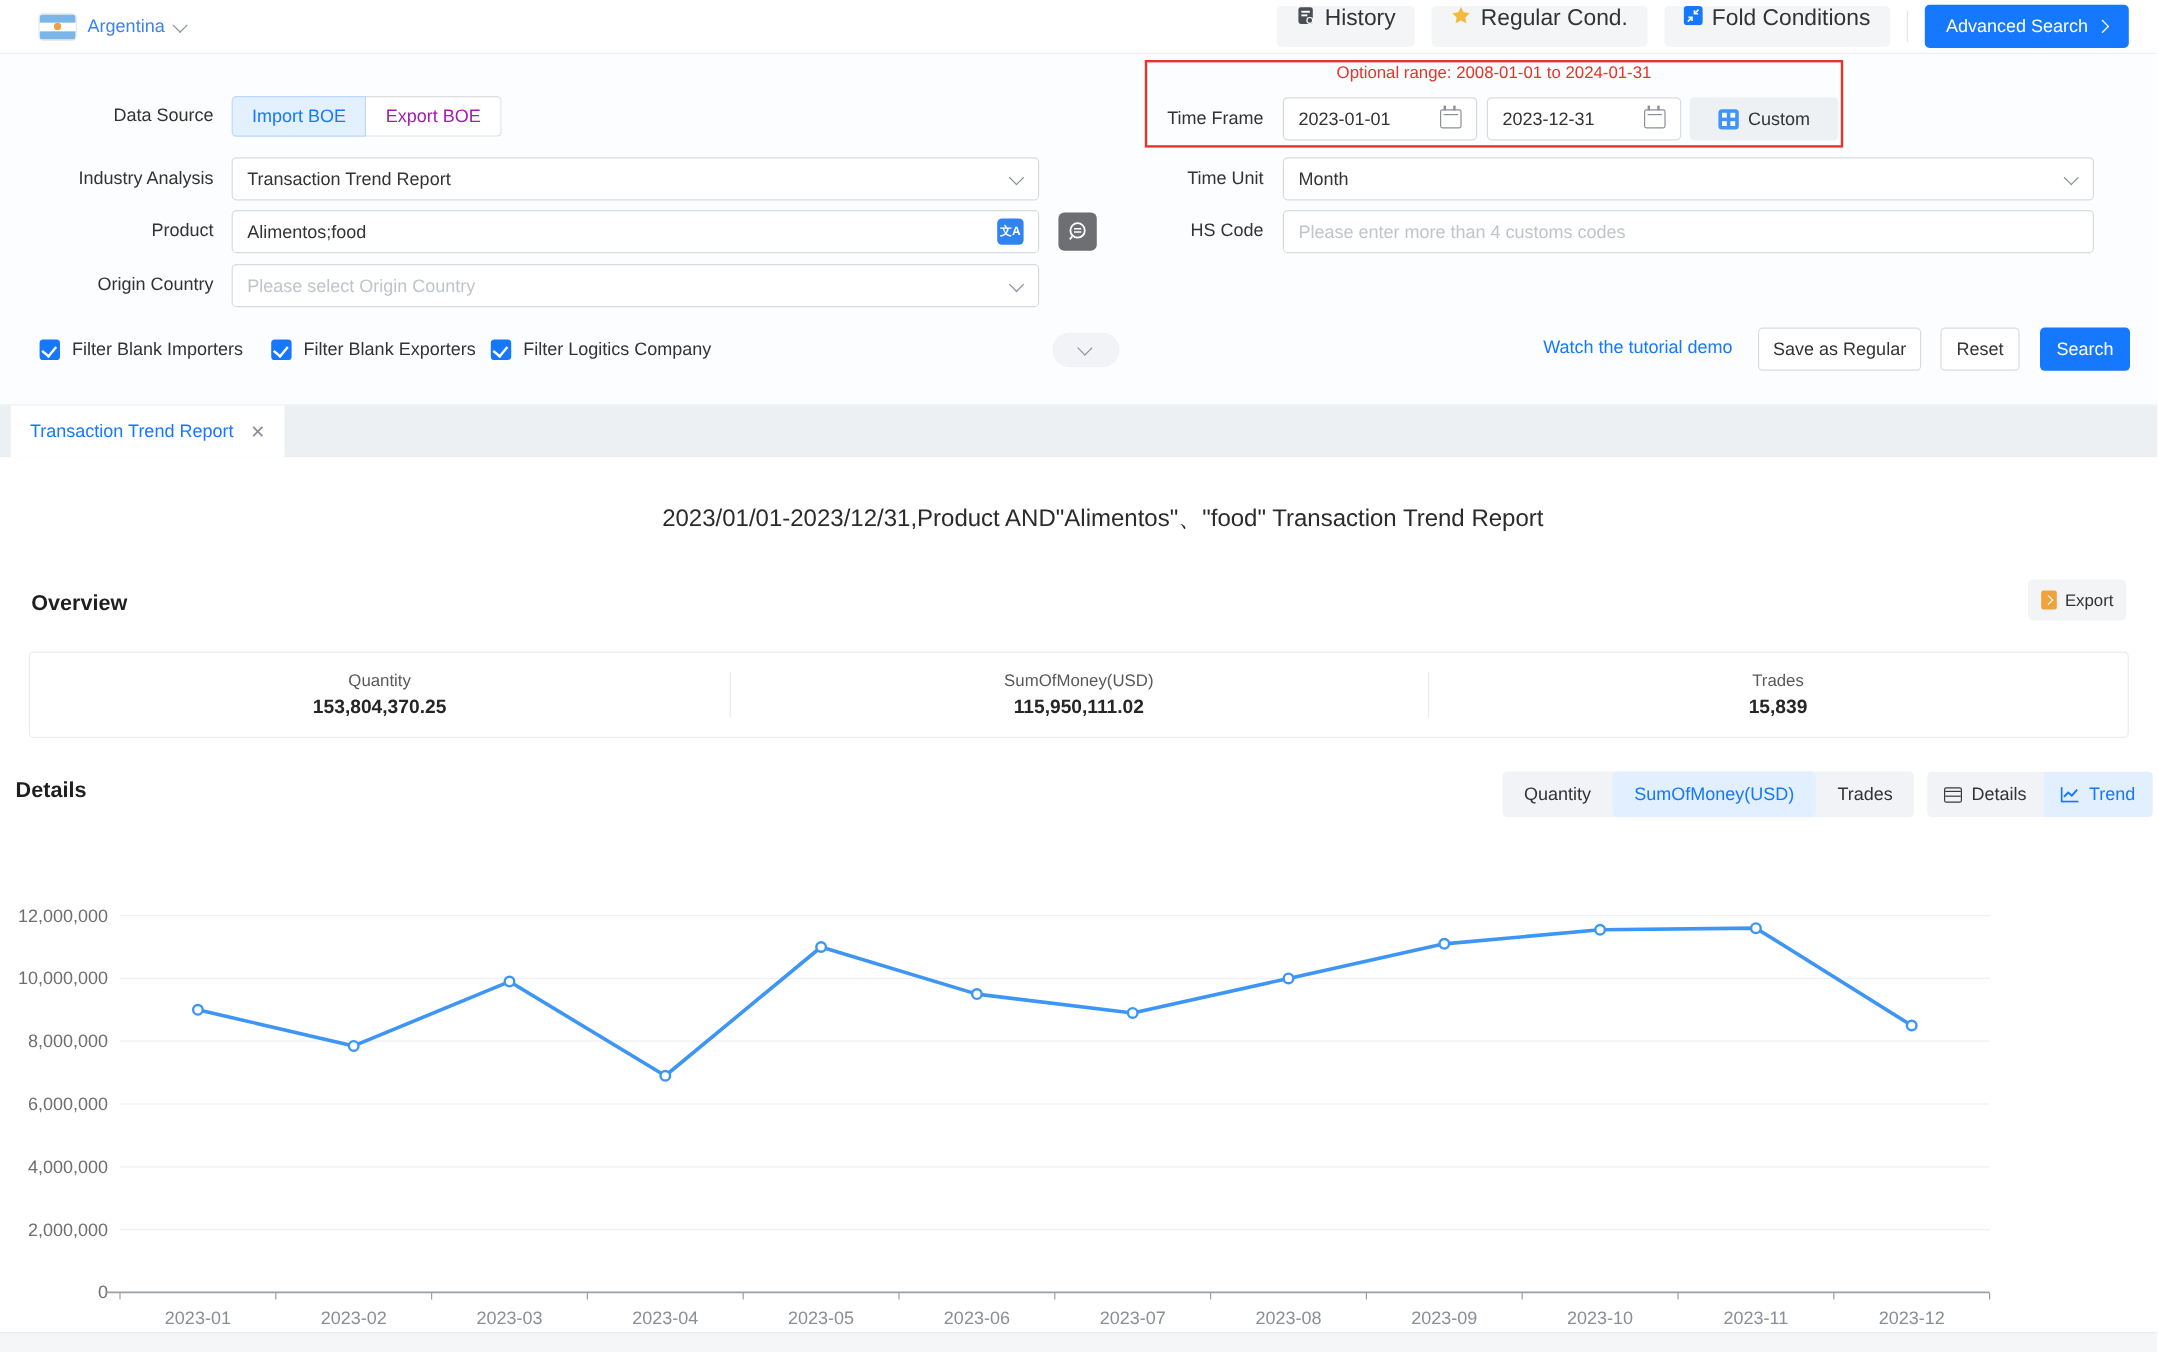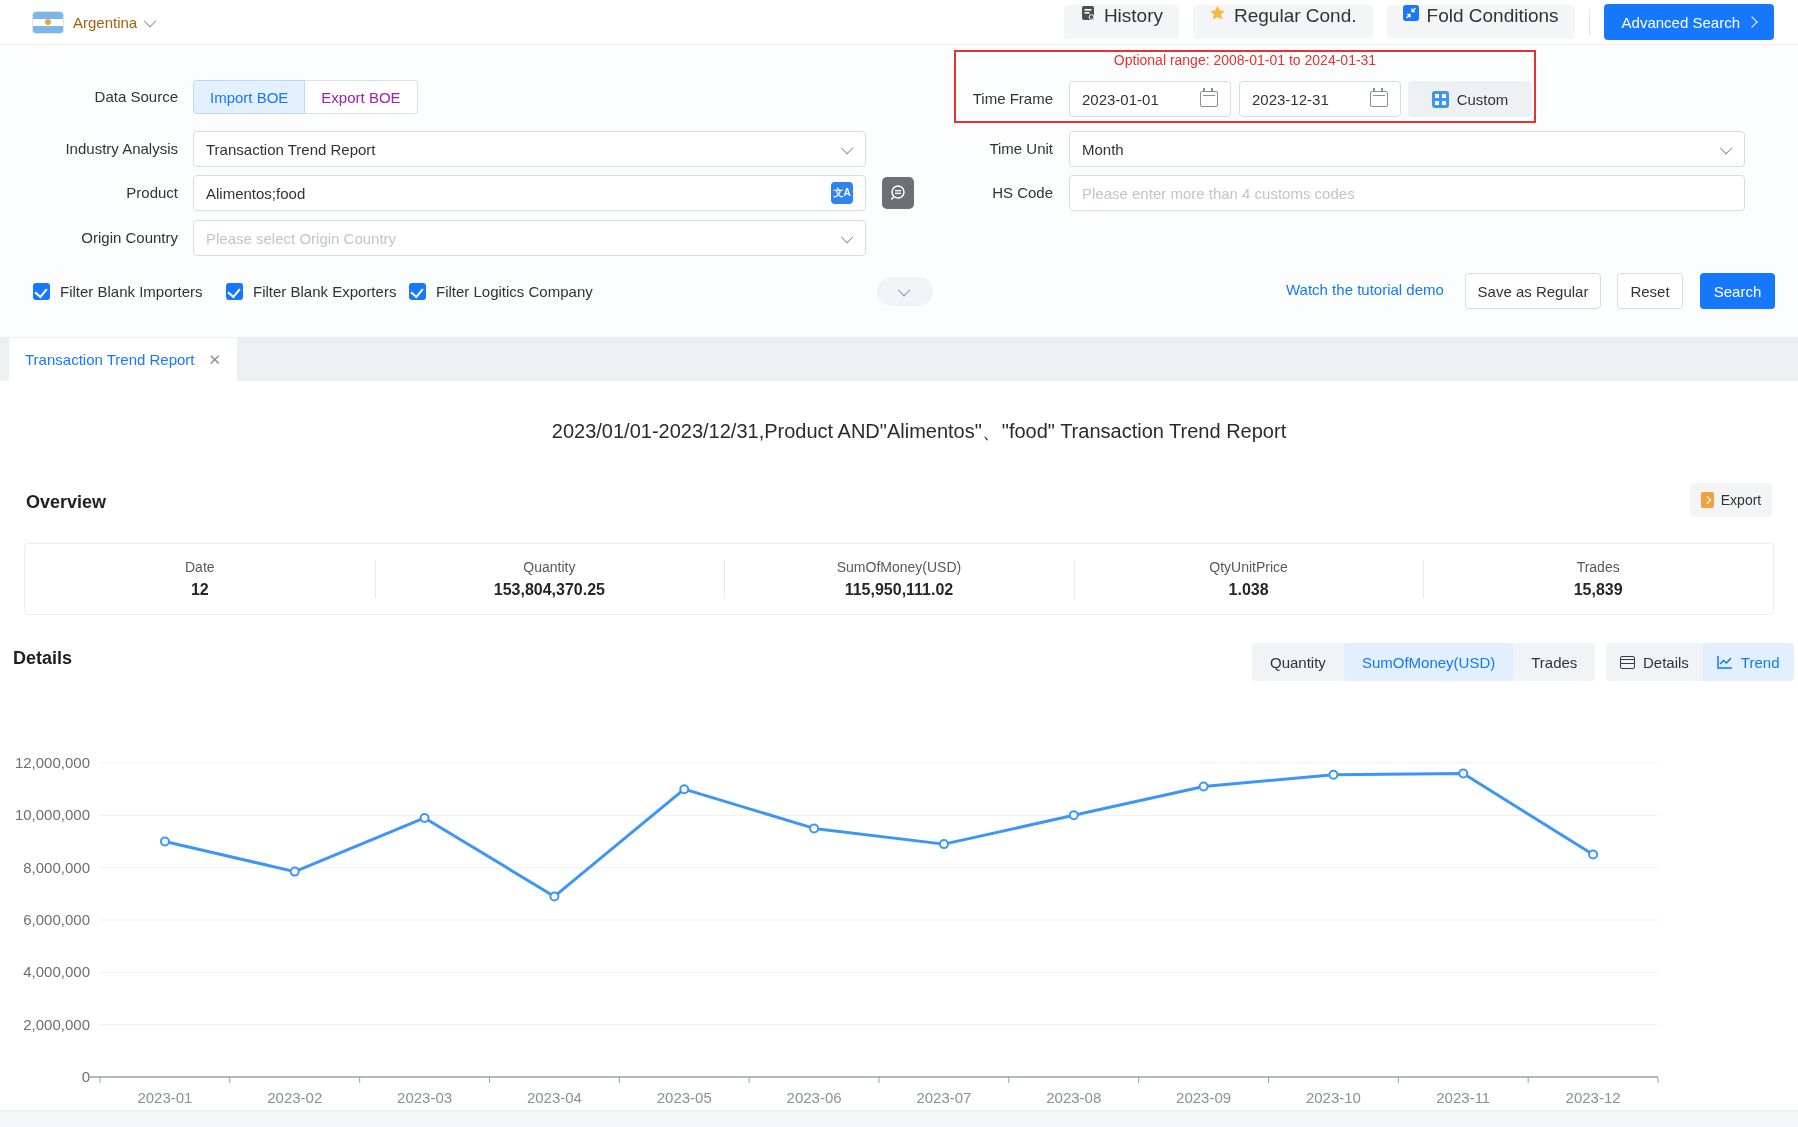--- a/index.html
+++ b/index.html
@@ -6,21 +6,21 @@
   html,body { font-family:"Liberation Sans", sans-serif; background:#fff; }
   #app { position:relative; width:1798px; height:1127px; background:#fff; overflow:hidden; font-size:15px; color:#333; }
 
   
   .topbar { position:absolute; left:0; top:0; width:1798px; height:45px; background:#fff; border-bottom:1px solid #eef0f2; display:flex; align-items:center; }
   .country-sel { display:flex; align-items:center; gap:10px; margin-left:33px; cursor:pointer; }
   .flag { width:30px; height:21px; border-radius:3px; overflow:hidden; display:flex; flex-direction:column; box-shadow:0 0 0 1px #e5e5e5; }
   .flag .b { flex:1; background:#7ab6e8; }
   .flag .w { flex:1; background:#fff; position:relative; }
   .flag .w i { position:absolute; left:50%; top:50%; width:6px; height:6px; margin:-3px 0 0 -3px; border-radius:50%; background:#e8a33c; }
-  .country-name { font-size:15px; color:#a16207; }
+  .country-name { font-size:15px; color:#3b82f6; }
   .chev { display:inline-block; width:9px; height:9px; border-left:1.6px solid #8a9099; border-bottom:1.6px solid #8a9099; transform:rotate(-45deg) translateY(-2px); }
   .topbar-right { margin-left:auto; display:flex; align-items:center; gap:14px; padding-right:24px; }
   .tb-btn { display:flex; align-items:flex-start; gap:8px; height:34px; padding:0 16px; background:#f4f5f7; border-radius:4px; font-size:19px; color:#333; cursor:pointer; }
   .tb-divider { width:1px; height:26px; background:#e3e5e8; }
   .adv-btn { display:flex; align-items:center; gap:8px; height:36px; padding:0 18px; background:#1677ff; color:#fff; border-radius:4px; font-size:15px; cursor:pointer; }
   .adv-arrow { width:8px; height:8px; border-right:1.8px solid #fff; border-top:1.8px solid #fff; transform:rotate(45deg); }
 
   
   .panel { position:absolute; left:0; top:45px; width:1798px; height:293px; background:#fcfdfe; border-bottom:1px solid #eceef1; }
   .flabel { position:absolute; height:36px; line-height:36px; text-align:right; color:#333; font-size:15px; }
@@ -225,34 +225,26 @@
   <div class="report-title">2023/01/01-2023/12/31,Product AND"Alimentos"、"food" Transaction Trend Report</div>
 
   <div class="h2" style="left:26px;top:492px;">Overview</div>
   <div class="export-btn">
     <span class="export-ic"></span>
     <span>Export</span>
   </div>
 
   <div class="stats-card">
     <div class="stat">
-      <span class="lbl">Date</span>
-      <span class="val">12</span>
-    </div>
-    <div class="stat">
       <span class="lbl">Quantity</span>
       <span class="val">153,804,370.25</span>
     </div>
     <div class="stat">
       <span class="lbl">SumOfMoney(USD)</span>
       <span class="val">115,950,111.02</span>
-    </div>
-    <div class="stat">
-      <span class="lbl">QtyUnitPrice</span>
-      <span class="val">1.038</span>
     </div>
     <div class="stat">
       <span class="lbl">Trades</span>
       <span class="val">15,839</span>
     </div>
   </div>
 
   <div class="h2" style="left:13px;top:648px;">Details</div>
 
   <div class="metric-group">

